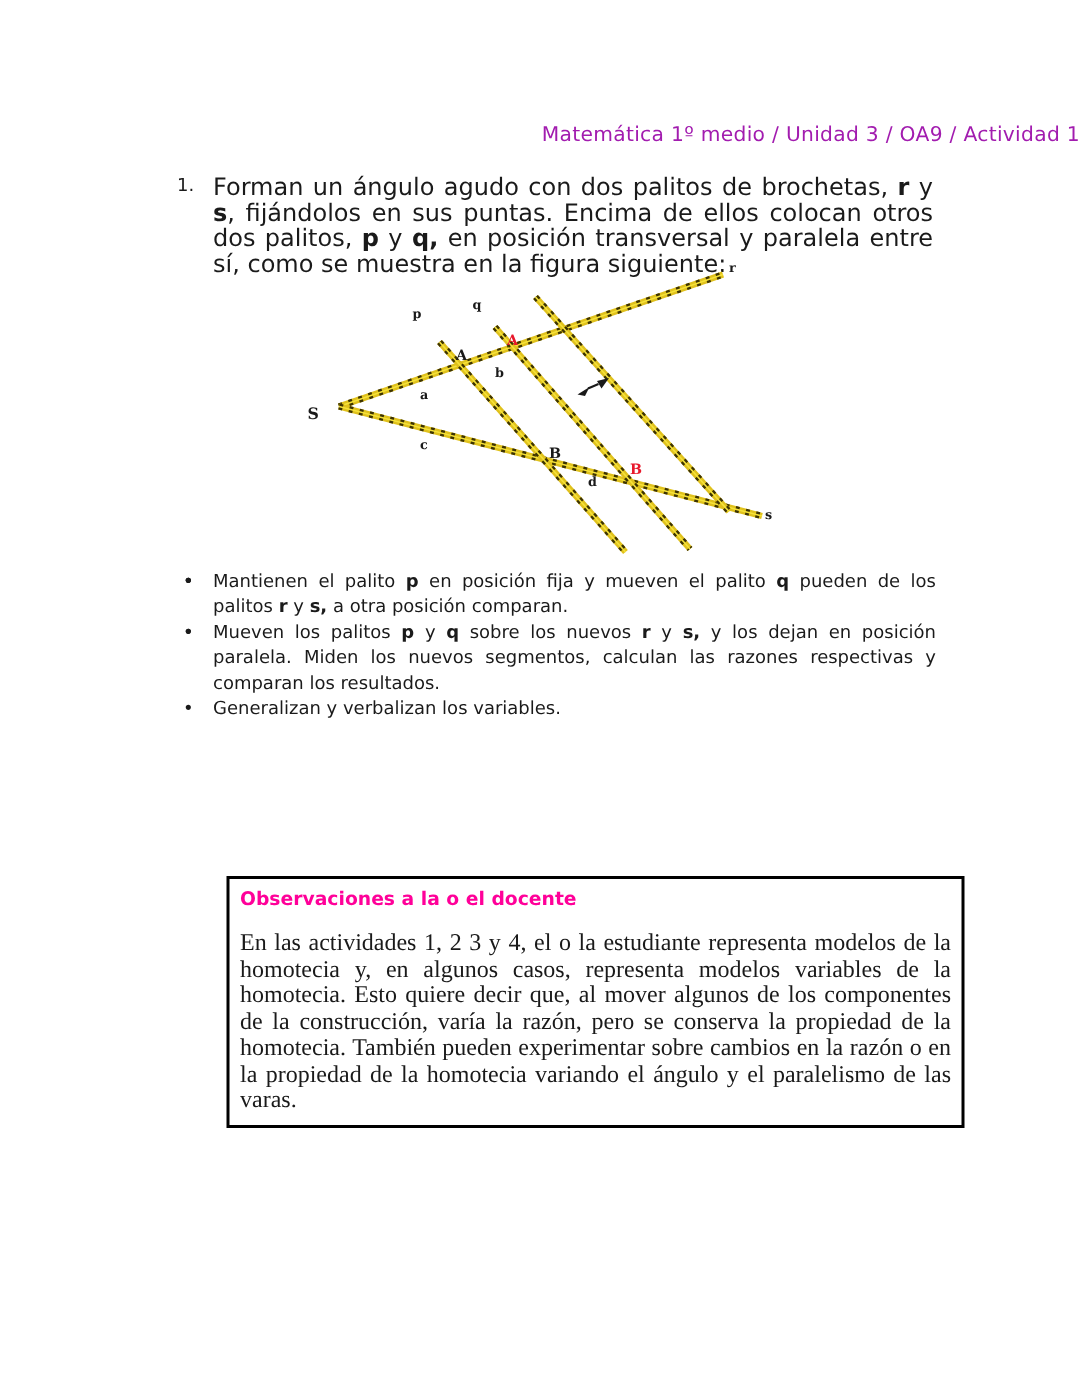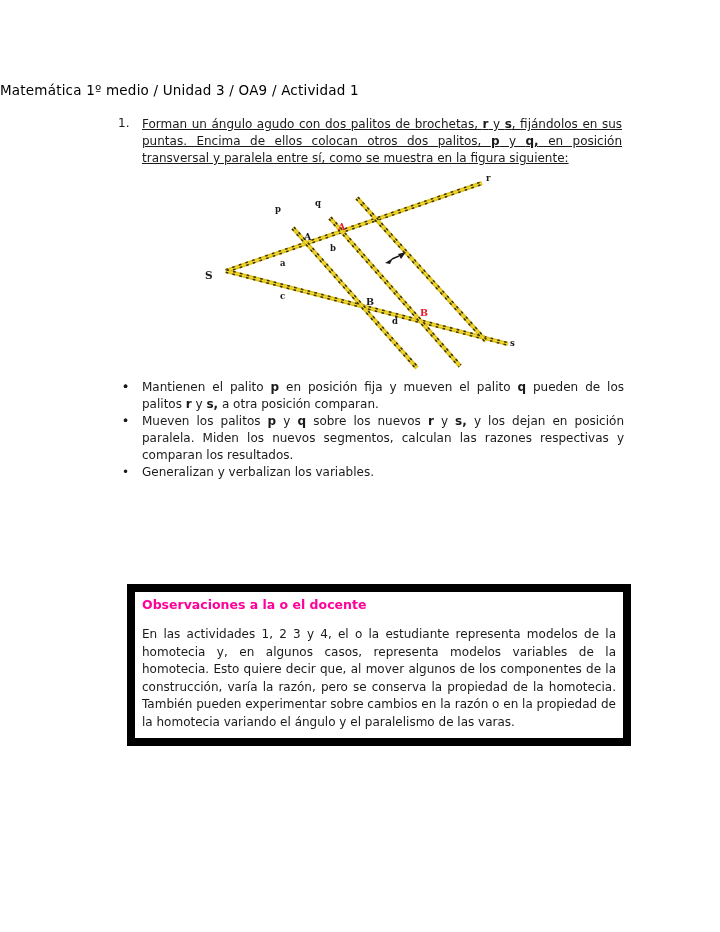--- a/index.html
+++ b/index.html
@@ -6,65 +6,65 @@
   .page{
     position:relative;
     width:720px;height:932px;
     background:#ffffff;
     font-family:"DejaVu Sans","Liberation Sans",sans-serif;
     color:#1a1a1a;
     overflow:hidden;
   }
   .doc-title{
     position:absolute;top:82px;left:0;width:720px;
-    text-align:left;
+    text-align:right;
     font-size:13.5px;
-    color:#000000;
+    color:#a21caf;
     letter-spacing:0.2px;
   }
   .para-number{
     position:absolute;top:116px;left:118px;
     font-size:12px;
   }
   .para1{
     position:absolute;top:116px;left:142px;width:480px;
-    font-size:12px;line-height:17px;
+    font-size:16px;line-height:17px;
     text-align:justify;
-    text-decoration:underline;
   }
   b{font-weight:bold;}
   .figure-wrap{position:absolute;top:168px;left:190px;width:340px;height:212px;}
   .bullets{
     position:absolute;top:379px;left:122px;width:502px;
     font-size:12px;line-height:17px;
   }
   .bullet-item{
     position:relative;
     padding-left:20px;
     text-align:justify;
   }
   .bullet-dot{
     position:absolute;left:0;top:0;
     font-size:12px;
   }
   .note-box{
-    position:absolute;top:584px;left:127px;width:474px;
-    border:8px solid #000000;
+    position:absolute;top:584px;left:151px;width:474px;
+    border:2px solid #000000;
     padding:5px 7px 7px 7px;
   }
   .note-heading{
     font-size:12.5px;
     font-weight:bold;
     color:#ff0099;
     margin:0 0 14px 0;
   }
   .note-body{
-    font-size:12px;line-height:17.5px;
+    font-size:16px;line-height:17.5px;
     text-align:justify;
     margin:0;
+    font-family:Liberation Serif, serif;
   }
   .fig-label{font-family:"DejaVu Serif","Liberation Serif",serif;font-weight:bold;}
 </style>
 </head>
 <body>
 
 <div class="page">
 
   <div class="doc-title">Matemática 1º medio / Unidad 3 / OA9 / Actividad 1</div>
 

